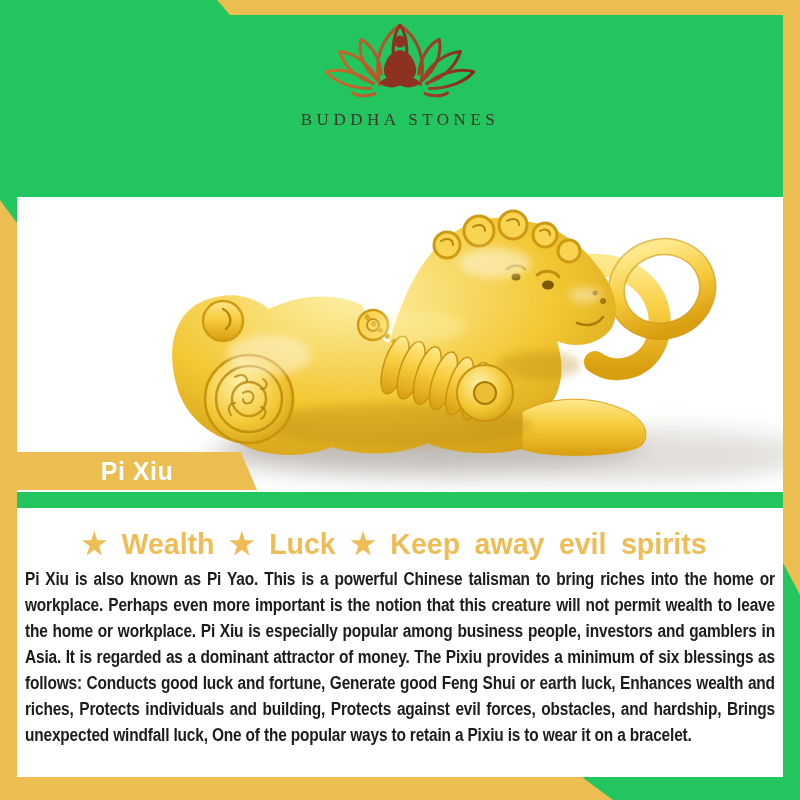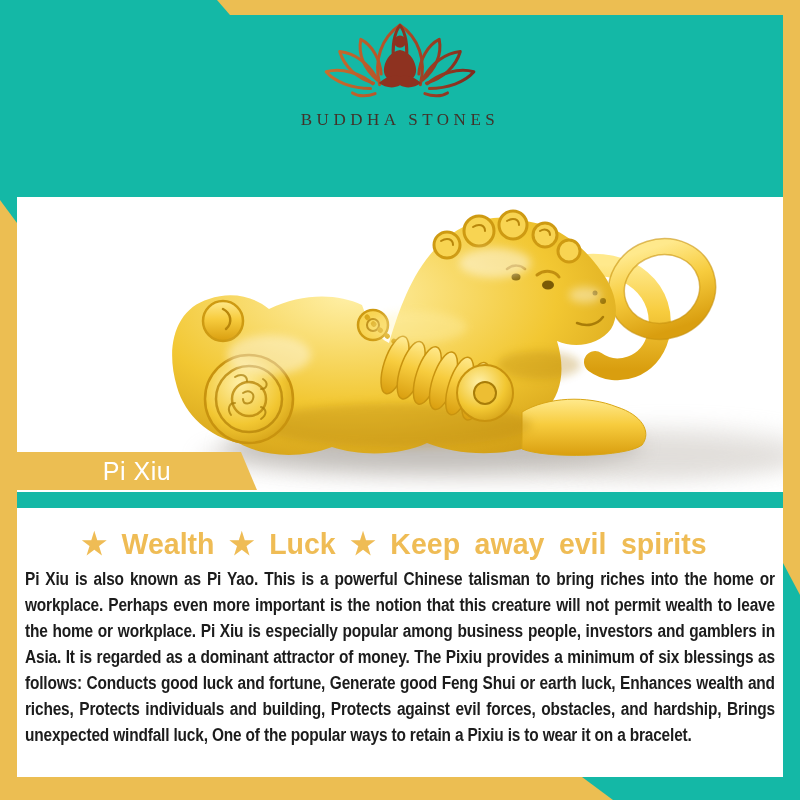--- a/index.html
+++ b/index.html
@@ -1,18 +1,18 @@
 <!DOCTYPE html>
 <html><head>
 <meta charset="utf-8">
 <style>
   html,body{margin:0;padding:0;background:#d8d4cd;}
   .page{
     position:relative;width:800px;height:800px;margin:0 auto;
-    background:#14b8a6;overflow:hidden;
+    background:#22c55e;overflow:hidden;
     font-family:"Liberation Sans",sans-serif;
   }
   
   .gold{background:#ECBE52;}
   .top-band{position:absolute;top:0;left:217px;width:583px;height:15px;
     clip-path:polygon(0 0,100% 0,100% 100%,13px 100%);}
   .right-bar{position:absolute;top:0;right:0;width:17px;height:595px;
     clip-path:polygon(0 0,100% 0,100% 100%,0 calc(100% - 32px));}
   .left-bar{position:absolute;left:0;top:200px;width:17px;height:600px;
     clip-path:polygon(0 0,100% 23px,100% 100%,0 100%);}
@@ -36,21 +36,21 @@
   }
   
   .photo-area{position:absolute;left:17px;top:197px;width:766px;height:295px;background:#ffffff;}
   .photo-area svg{display:block;}
   
   .pixiu-label{
     position:absolute;left:17px;top:452px;width:240px;height:38px;background:#ECBE52;
     clip-path:polygon(0 0,calc(100% - 16px) 0,100% 100%,0 100%);
     display:flex;align-items:center;justify-content:center;
   }
-  .pixiu-label span{color:#ffffff;font-weight:normal;font-size:25px;letter-spacing:0.5px;}
+  .pixiu-label span{color:#ffffff;font-weight:bold;font-size:25px;letter-spacing:0.5px;}
   
   .content-panel{position:absolute;left:17px;top:508px;width:766px;height:269px;background:#ffffff;}
   .star-headline{
     position:absolute;top:18px;left:0;right:13px;text-align:center;
     color:#EFBC55;font-weight:bold;font-size:30px;white-space:nowrap;
   }
   .star-headline span{display:inline-block;transform:scaleX(0.95);transform-origin:center;word-spacing:7px;}
   .description{
     position:absolute;left:8px;top:58px;width:874px;
     transform:scaleX(0.858);transform-origin:0 0;

